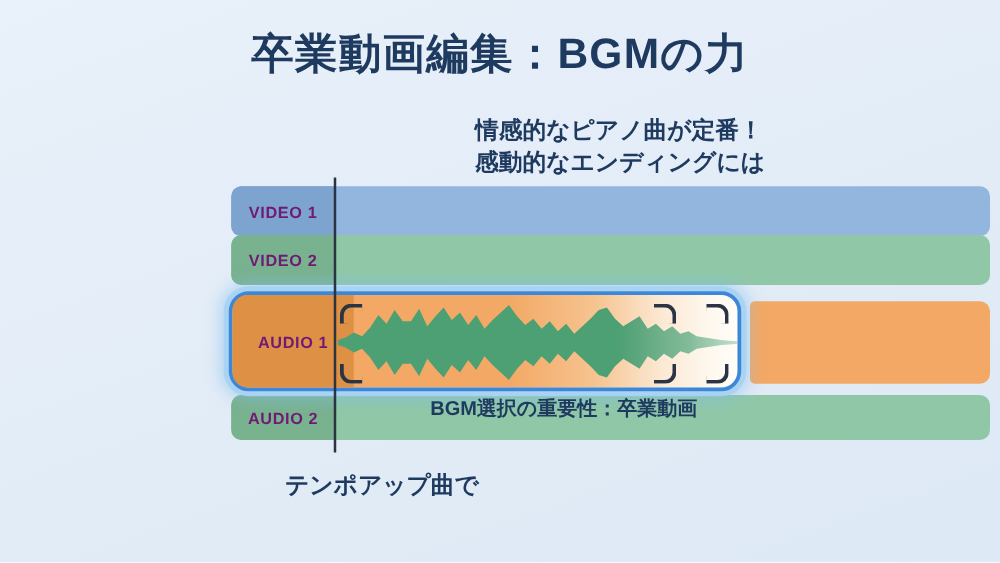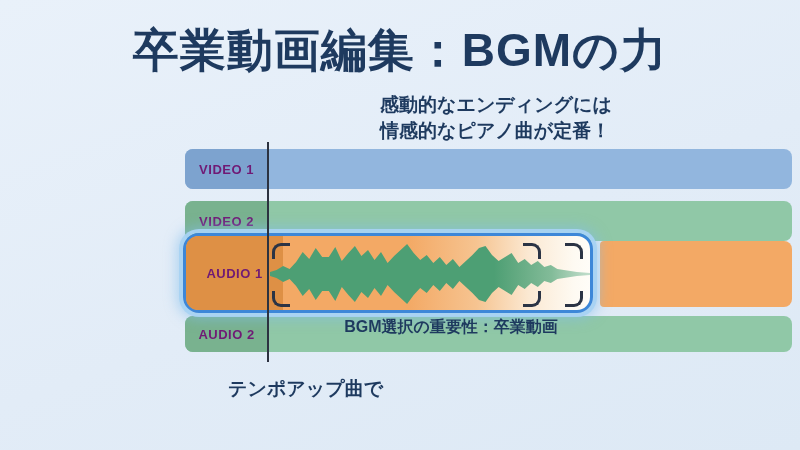--- a/index.html
+++ b/index.html
@@ -7,35 +7,35 @@
     width:800px;height:450px;overflow:hidden;
     font-family:"Liberation Sans","DejaVu Sans",sans-serif;
     background:#fff;
   }
   .slide{
     position:relative;width:800px;height:450px;
     background:linear-gradient(160deg,#e9f1fa 0%,#e2ecf7 55%,#dde9f5 100%);
   }
   .title{
     position:absolute;left:0;top:20px;width:100%;
-    text-align:center;font-size:46px;font-weight:800;color:#1e3a5f;
+    text-align:center;font-size:34px;font-weight:800;color:#1e3a5f;
     letter-spacing:1px;margin:0;
   }
   .ann{
     position:absolute;font-size:19px;font-weight:700;color:#1e3a5f;
     line-height:26px;white-space:nowrap;
   }
   .ann-top{left:380px;top:92px;}
   .ann-bottom{left:228px;top:376px;}
   
   .track{
     position:absolute;left:185px;width:607px;border-radius:8px;
   }
   .track-video1{top:149px;height:40px;background:#92b6de;}
-  .track-video2{top:201px;height:40px;background:#90c8a7;}
+  .track-video2{top:188px;height:40px;background:#90c8a7;}
   .track-audio2{top:316px;height:36px;background:#90c8a7;text-align:right;}
   .track-label{
     position:absolute;left:0;top:0;bottom:0;width:83px;
     border-radius:8px 0 0 8px;
     display:flex;align-items:center;justify-content:center;
     font-size:13px;font-weight:700;color:#701a75;letter-spacing:.5px;
   }
   .track-video1 .track-label{background:#7da3cf;}
   .track-video2 .track-label{background:#79b28f;}
   .track-audio2 .track-label{background:#79b28f;}
@@ -73,22 +73,22 @@
   }
 </style>
 </head>
 <body>
 
 <div class="slide">
 
   <h1 class="title">卒業動画編集：BGMの力</h1>
 
   <div class="ann ann-top">
+    <div>情感的なピアノ曲が定番！</div>
     <div>感動的なエンディングには</div>
-    <div>情感的なピアノ曲が定番！</div>
   </div>
 
   <div class="track track-video1">
     <div class="track-label">VIDEO 1</div>
   </div>
 
   <div class="track track-video2">
     <div class="track-label">VIDEO 2</div>
   </div>
 

